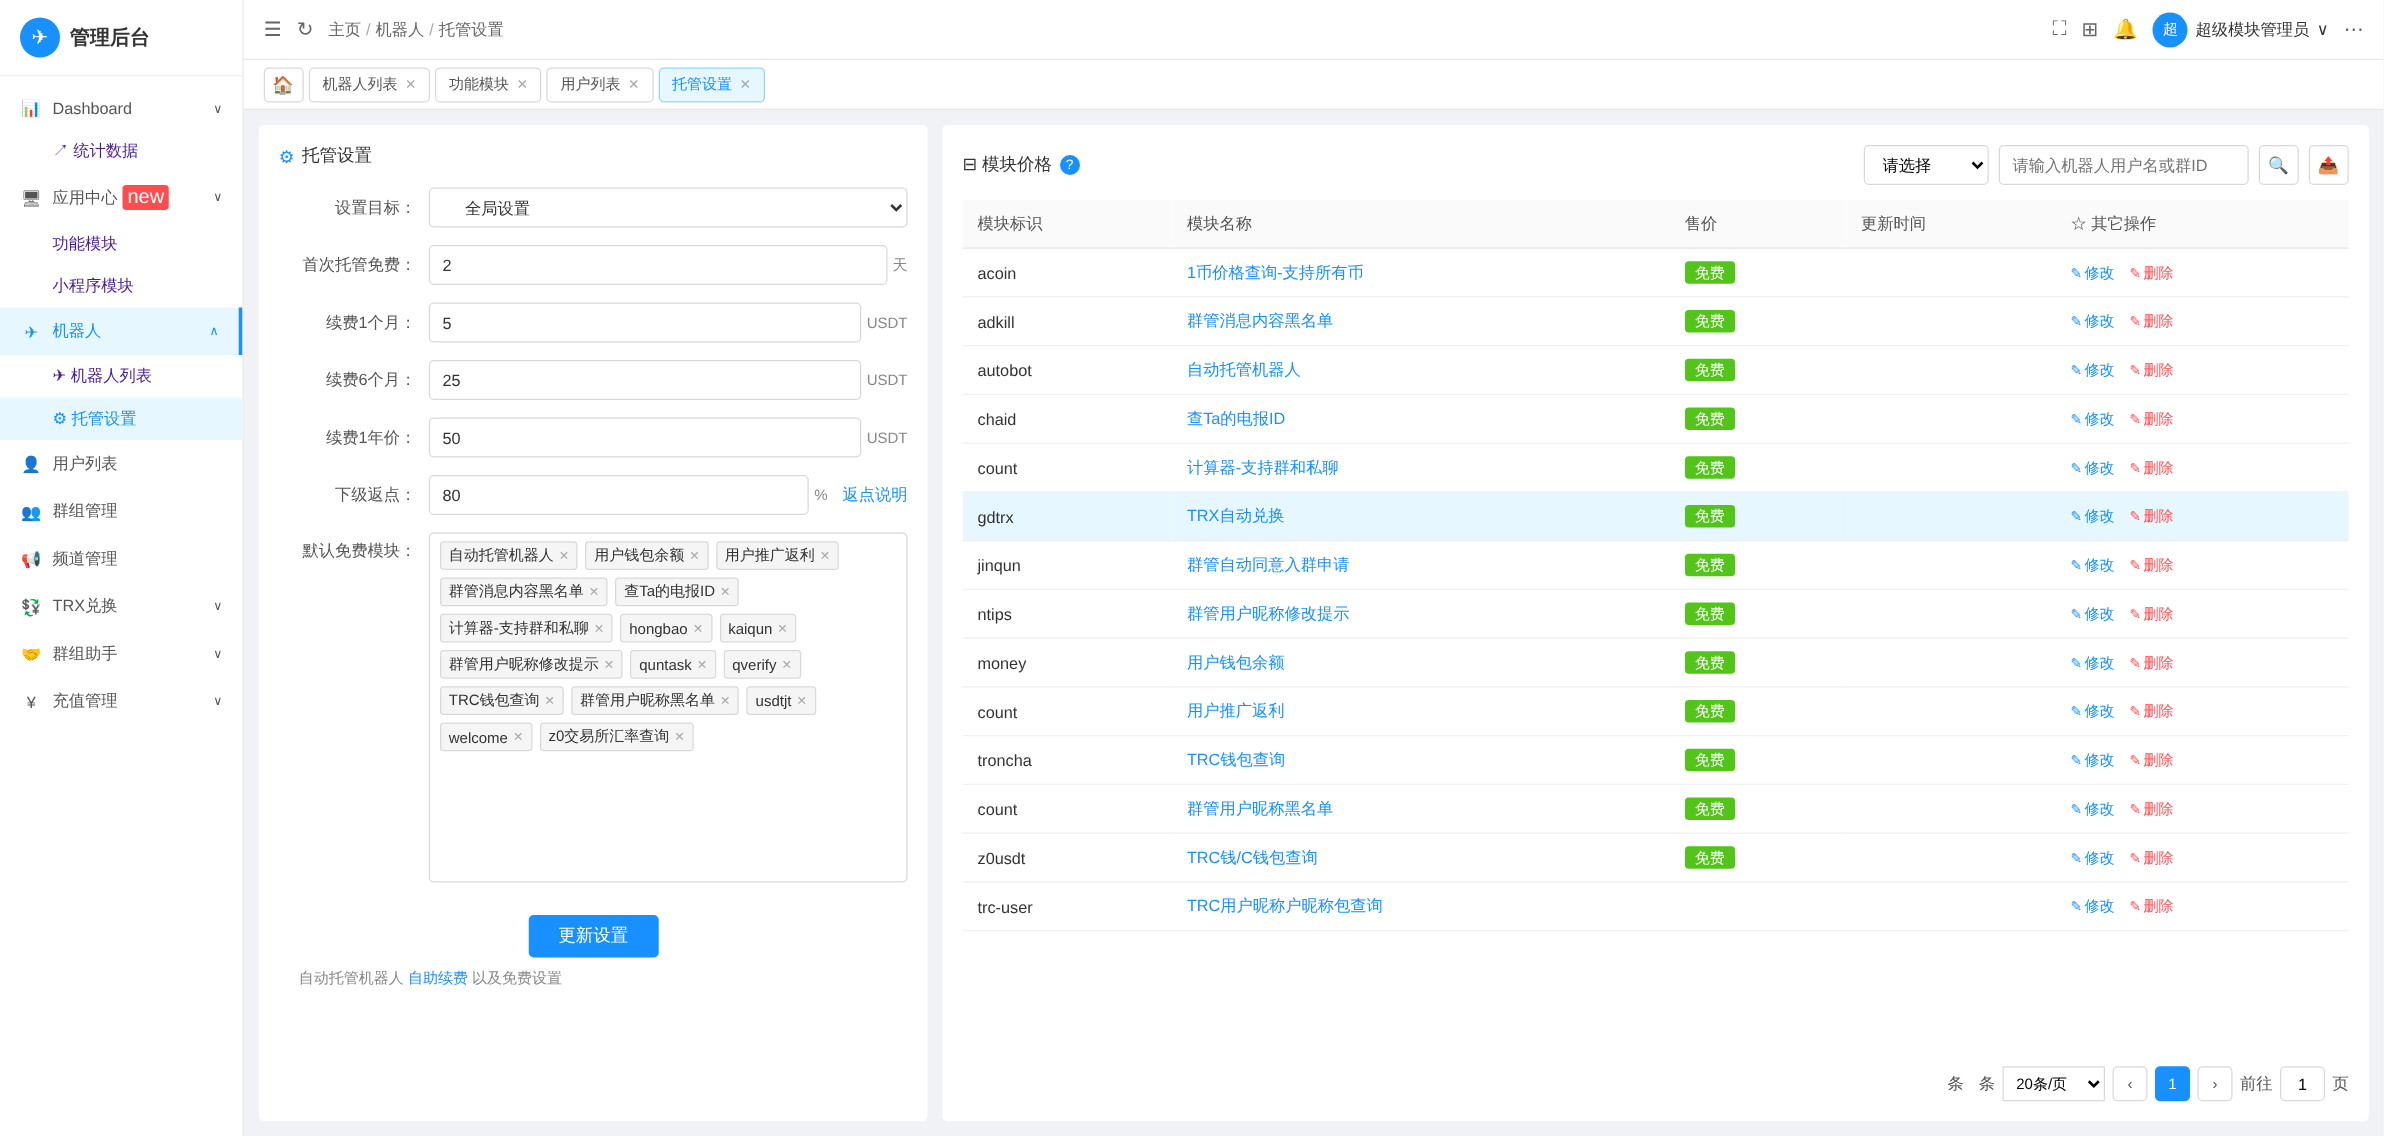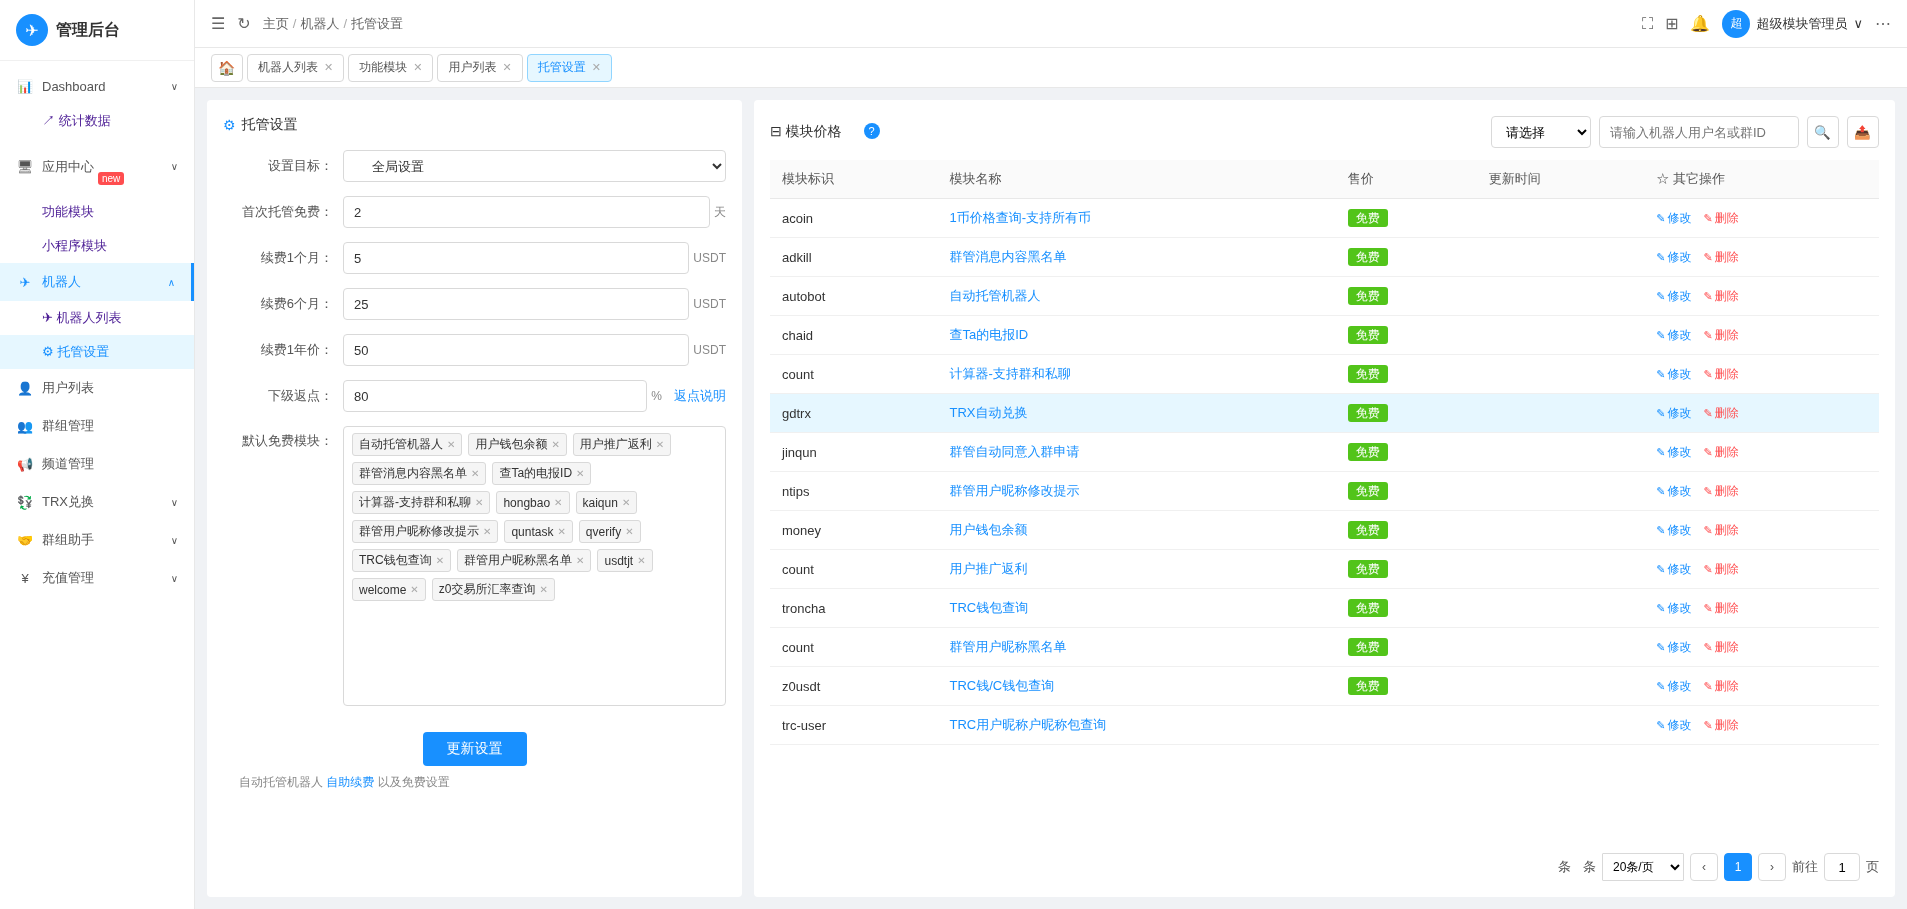--- a/index.html
+++ b/index.html
@@ -8,21 +8,21 @@
     
     .sidebar { width: 195px; background: #fff; display: flex; flex-direction: column; border-right: 1px solid #e8e8e8; flex-shrink: 0; height: 100vh; overflow-y: auto; }
     .sidebar-logo { display: flex; align-items: center; padding: 14px 16px; border-bottom: 1px solid #f0f0f0; }
     .sidebar-logo .logo-icon { width: 32px; height: 32px; background: #1890ff; border-radius: 50%; display: flex; align-items: center; justify-content: center; color: #fff; font-size: 16px; margin-right: 8px; }
     .sidebar-logo .logo-text { font-size: 16px; font-weight: bold; color: #333; }
     .sidebar-menu { flex: 1; padding: 8px 0; }
     .menu-item { display: flex; align-items: center; padding: 10px 16px; cursor: pointer; color: #555; font-size: 13px; position: relative; }
     .menu-item.active { background: #e6f7ff; color: #1890ff; border-right: 3px solid #1890ff; }
     .menu-item .menu-icon { width: 18px; margin-right: 8px; display: flex; align-items: center; justify-content: center; }
     .menu-item .arrow { margin-left: auto; font-size: 10px; }
-    .menu-item .new-badge { background: #ff4d4f; color: #fff; font-size: 10px; padding: 1px 4px; border-radius: 3px; margin-left: 4px; margin-top: 24px; }
+    .menu-item .new-badge { background: #ff4d4f; color: #fff; font-size: 16px; padding: 1px 4px; border-radius: 3px; margin-left: 4px; }
     .sub-menu-item { padding: 8px 16px 8px 42px; cursor: pointer; color: #4c1d95; font-size: 13px; }
     .sub-menu-item.active { color: #1890ff; font-weight: 500; }
 
     
     .main { flex: 1; display: flex; flex-direction: column; overflow: hidden; }
 
     
     .top-header { background: #fff; height: 48px; display: flex; align-items: center; padding: 0 16px; border-bottom: 1px solid #e8e8e8; justify-content: space-between; }
     .top-header-left { display: flex; align-items: center; gap: 12px; }
     .top-header-right { display: flex; align-items: center; gap: 12px; }
@@ -58,21 +58,21 @@
     .tag-container { border: 1px solid #d9d9d9; border-radius: 4px; padding: 6px 8px; min-height: 200px; display: flex; flex-wrap: wrap; gap: 6px; align-content: flex-start; position: relative; }
     .tag { display: flex; align-items: center; background: #f5f5f5; border: 1px solid #d9d9d9; border-radius: 3px; padding: 2px 6px; font-size: 12px; color: #333; gap: 4px; }
     .tag .tag-close { color: #aaa; cursor: pointer; font-size: 10px; }
     .update-btn { background: #1890ff; color: #fff; border: none; border-radius: 4px; padding: 8px 24px; font-size: 14px; cursor: pointer; margin-top: 12px; }
     .form-note { font-size: 12px; color: #888; margin-top: 8px; }
     .form-note .highlight { color: #1890ff; cursor: pointer; }
 
     
     .right-panel { flex: 1; background: #fff; border-radius: 4px; padding: 16px; overflow: hidden; display: flex; flex-direction: column; }
     .right-panel-header { display: flex; align-items: center; justify-content: space-between; margin-bottom: 12px; }
-    .right-panel-title { font-size: 14px; font-weight: 500; color: #333; display: flex; gap: 22px; }
+    .right-panel-title { font-size: 14px; font-weight: 500; color: #333; display: flex; align-items: center; gap: 6px; }
     .right-panel-actions { display: flex; align-items: center; gap: 8px; }
     .search-select { height: 32px; border: 1px solid #d9d9d9; border-radius: 4px; padding: 0 10px; font-size: 13px; min-width: 100px; cursor: pointer; background: #fff; }
     .search-input { height: 32px; border: 1px solid #d9d9d9; border-radius: 4px; padding: 0 10px; font-size: 13px; width: 200px; outline: none; }
     .search-btn { height: 32px; width: 32px; border: 1px solid #d9d9d9; border-radius: 4px; background: #fff; cursor: pointer; display: flex; align-items: center; justify-content: center; color: #666; }
     .export-btn { height: 32px; width: 32px; border: 1px solid #d9d9d9; border-radius: 4px; background: #fff; cursor: pointer; display: flex; align-items: center; justify-content: center; color: #666; }
 
     
     .table-wrapper { flex: 1; overflow-y: auto; }
     table { width: 100%; border-collapse: collapse; font-size: 13px; }
     thead tr { background: #fafafa; }

